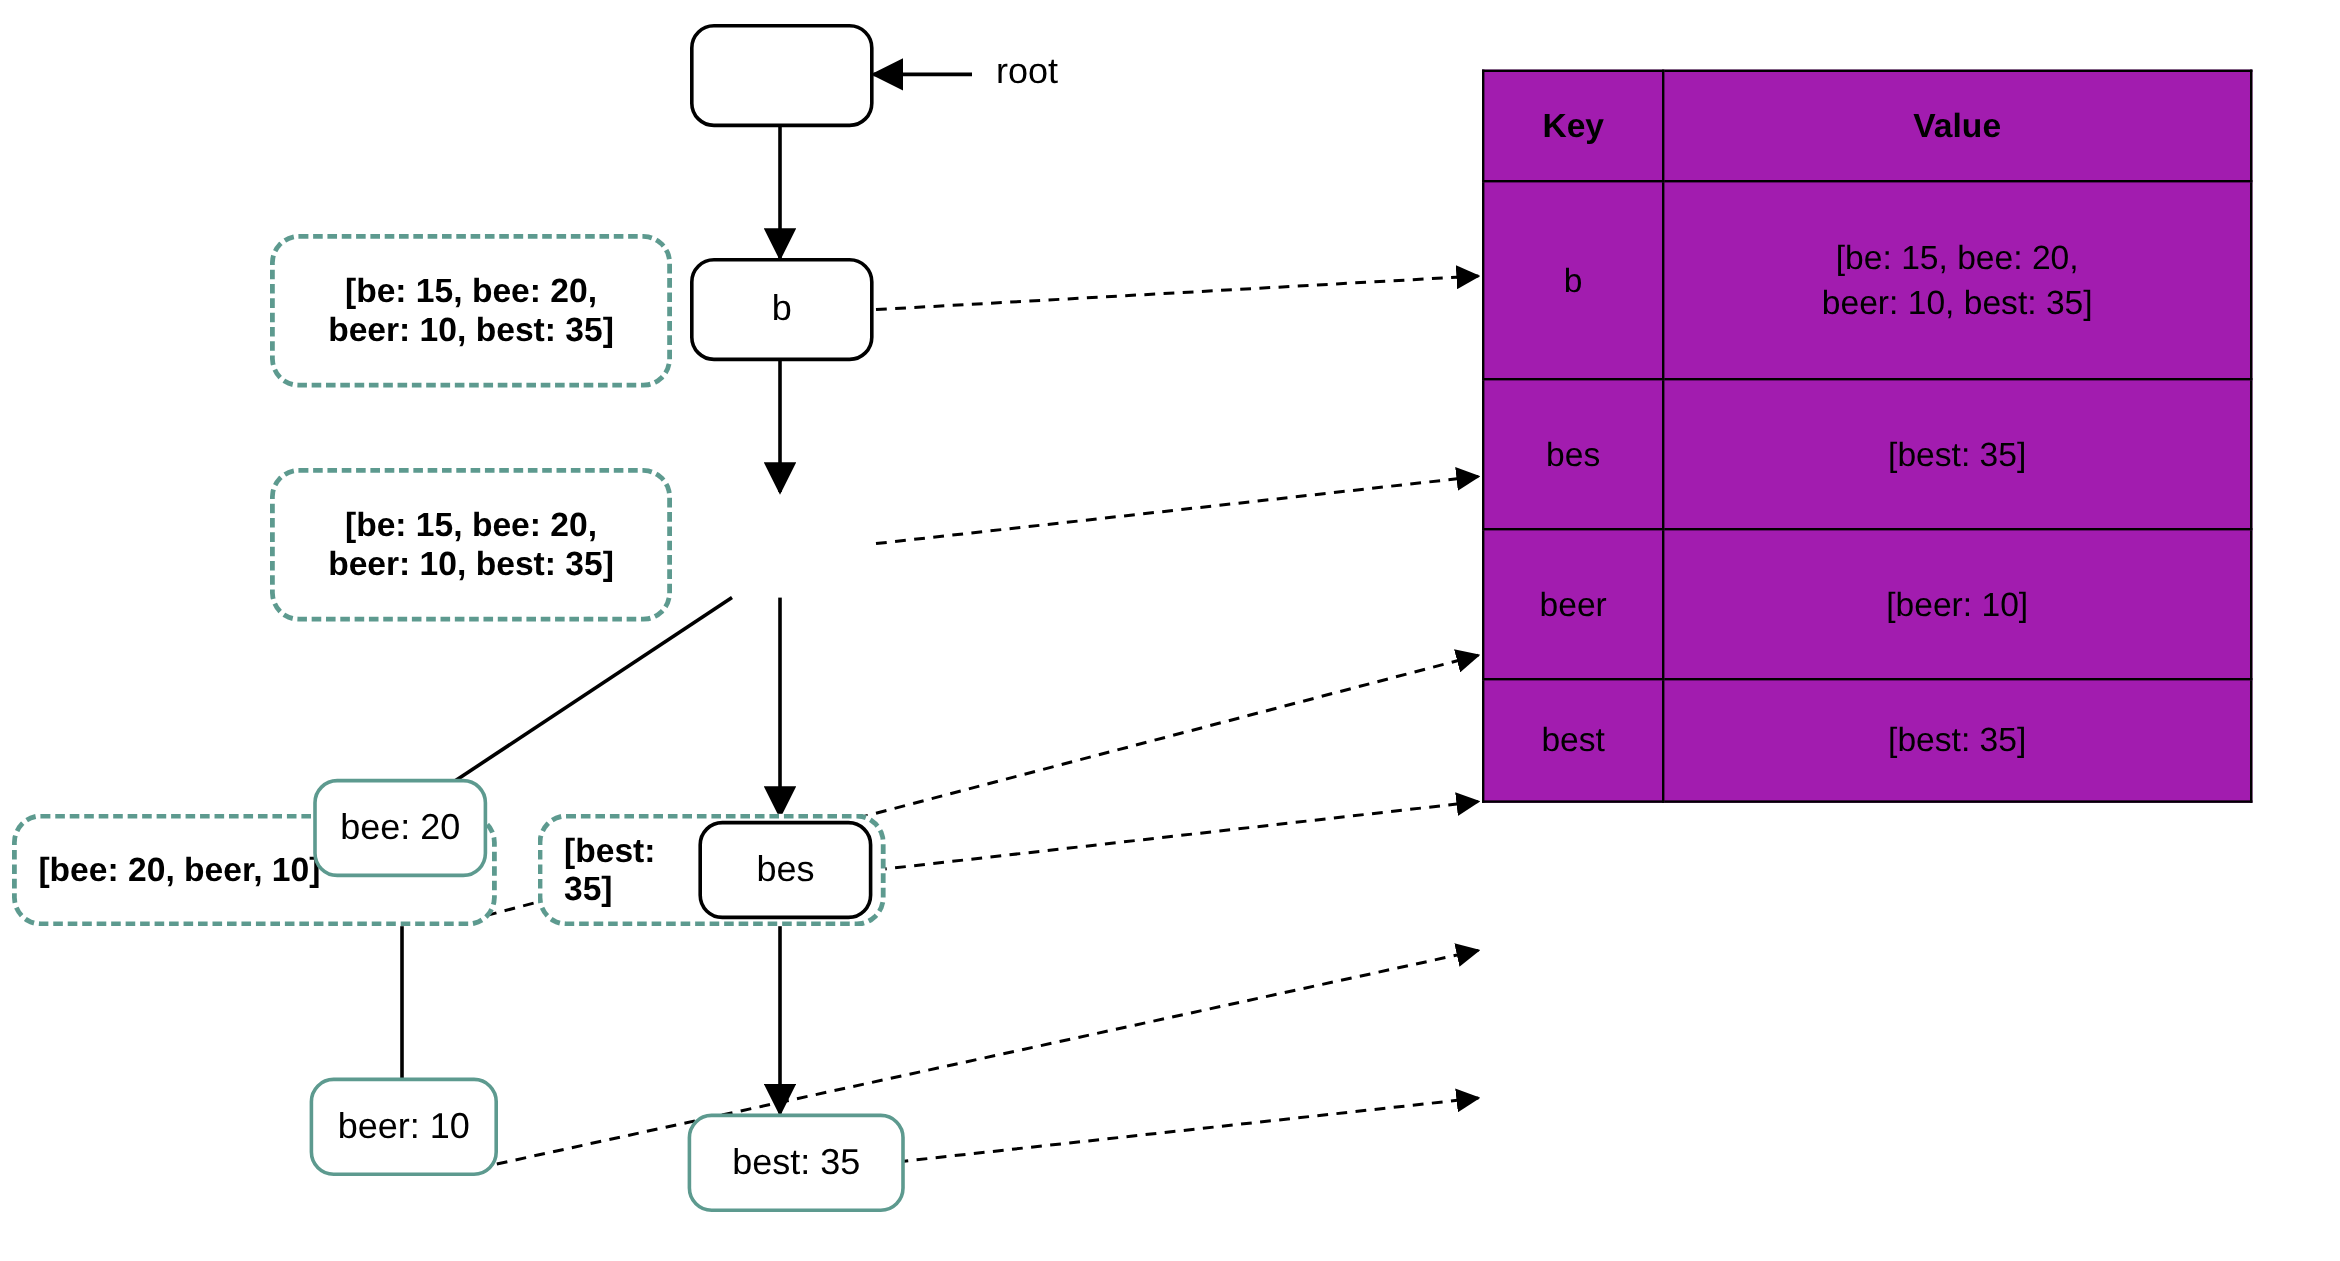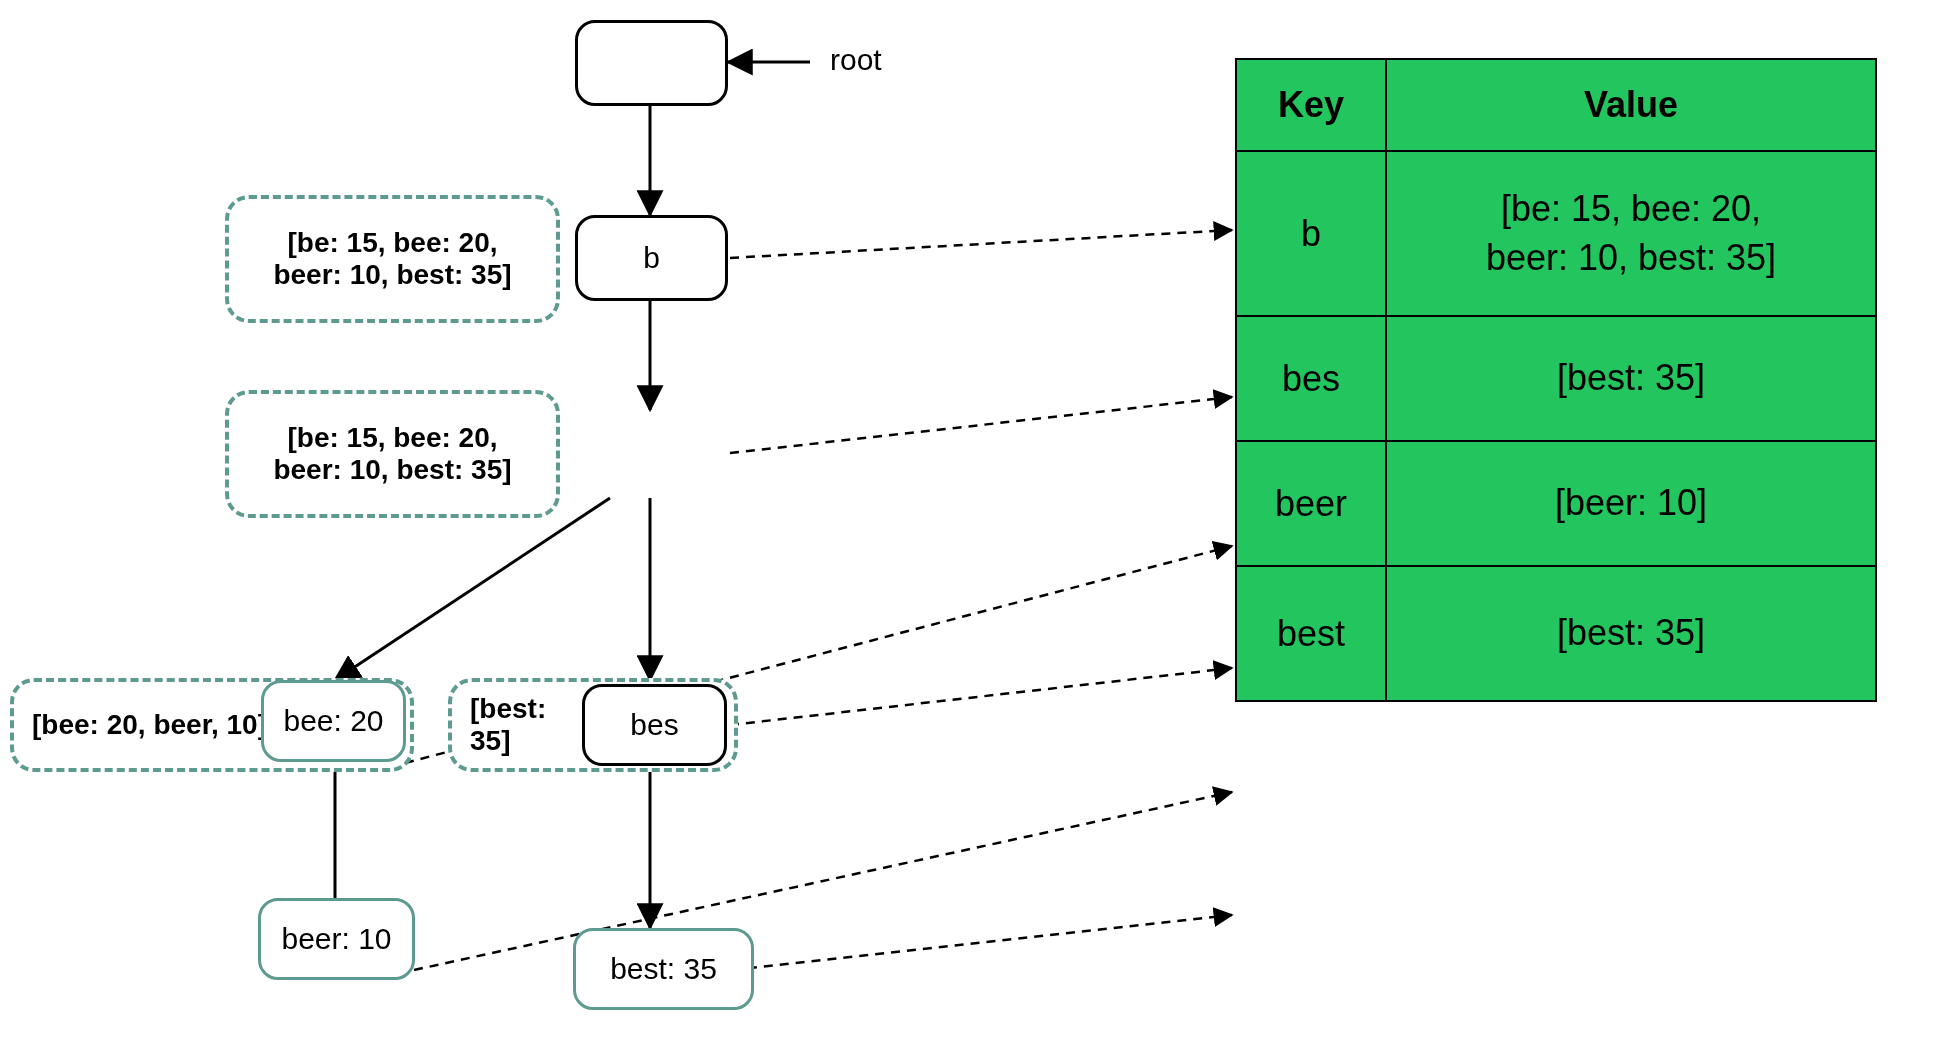--- a/index.html
+++ b/index.html
@@ -7,21 +7,21 @@
   svg.wires{position:absolute;left:0;top:0;width:1950px;height:1051px;pointer-events:none;}
 
   .node{position:absolute;box-sizing:border-box;border:3px solid #000;border-radius:20px;background:#fff;display:flex;align-items:center;justify-content:center;font-size:30px;}
   .node.leaf{border-color:#5d9a8f;}
 
   .bubble{position:absolute;box-sizing:border-box;border:4px dashed #5d9a8f;border-radius:24px;background:#fff;display:flex;align-items:center;font-size:28px;font-weight:700;padding:0 22px;}
   .bubble .txt{white-space:pre-line;text-align:center;flex:1;}
 
   .root-lbl{position:absolute;font-size:30px;}
 
-  .tbl{position:absolute;border-collapse:collapse;font-size:36px;background:#22c55e;}
+  .tbl{position:absolute;border-collapse:collapse;font-size:28px;background:#a21caf;}
   .tbl th,.tbl td{border:2px solid #000;text-align:center;vertical-align:middle;padding:4px 8px;}
   .tbl th{font-weight:700;}
   .tbl td.val{white-space:pre-line;line-height:1.35;}
   .tbl .kcol{width:150px;}
   .tbl .vcol{width:490px;}
 </style>
 </head>
 <body>
 <div class="stage">
 
@@ -66,21 +66,21 @@
 beer: 10, best: 35]</div>
 </div>
 <div class="bubble" style="left:225px;top:390px;width:335px;height:128px;">
   <div class="txt">[be: 15, bee: 20,
 beer: 10, best: 35]</div>
 </div>
 
 <div class="bubble" style="left:10px;top:678px;width:404px;height:94px;padding-left:18px;">
   <div class="txt" style="text-align:left;flex:0 0 auto;width:250px;">[bee: 20, beer, 10]</div>
 </div>
-<div class="node leaf" style="left:261px;top:680px;width:145px;height:82px;">bee: 20</div>
+<div class="node leaf" style="left:261px;top:649px;width:145px;height:82px;">bee: 20</div>
 
 <div class="bubble" style="left:448px;top:678px;width:290px;height:94px;padding-left:18px;">
   <div class="txt" style="text-align:left;flex:0 0 auto;width:120px;">[best: 35]</div>
 </div>
 <div class="node" style="left:582px;top:684px;width:145px;height:82px;">bes</div>
 
 <div class="node leaf" style="left:258px;top:898px;width:157px;height:82px;">beer: 10</div>
 <div class="node leaf" style="left:573px;top:928px;width:181px;height:82px;">best: 35</div>
 
 <table class="tbl" style="left:1235px;top:58px;">
@@ -99,20 +99,20 @@
 beer: 10, best: 35]</td>
   </tr>
   <tr style="height:125px;">
     <td>bes</td>
     <td class="val">[best: 35]</td>
   </tr>
   <tr style="height:125px;">
     <td>beer</td>
     <td class="val">[beer: 10]</td>
   </tr>
-  <tr style="height:135px;">
+  <tr style="height:102px;">
     <td>best</td>
     <td class="val">[best: 35]</td>
   </tr>
 </tbody>
     </table>
 
 </div>
 
 </body></html>

